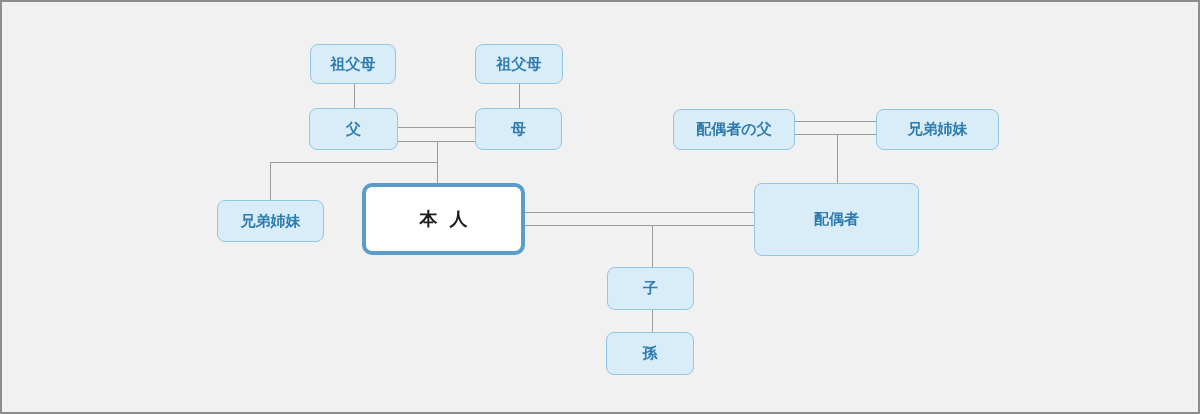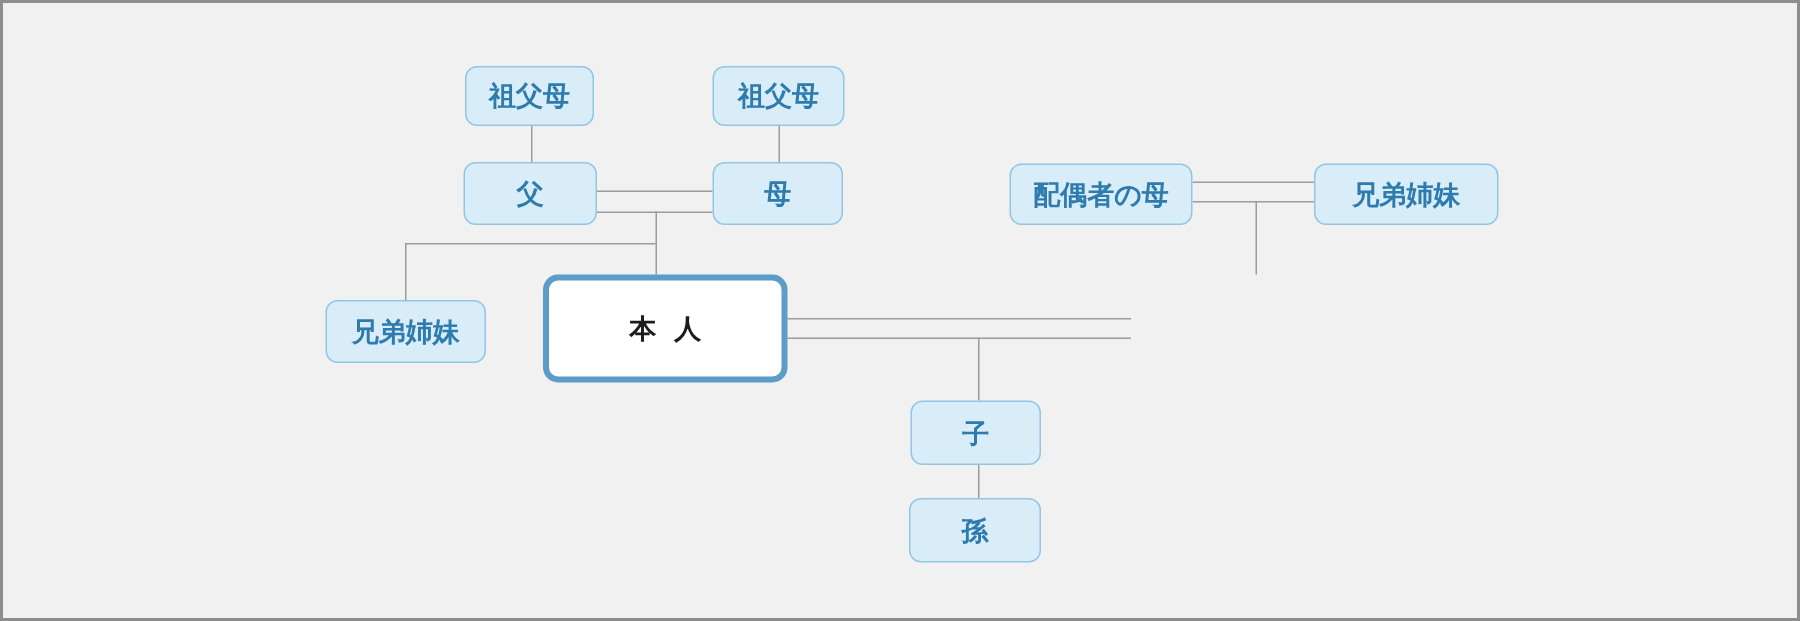--- a/index.html
+++ b/index.html
@@ -15,21 +15,21 @@
     position:absolute;
     box-sizing:border-box;
     background:var(--node-fill,#d9edf9);
     border:1.5px solid var(--node-border,#92c6e6);
     border-radius:8px;
     display:flex;align-items:center;justify-content:center;
   }
   .node-label{
     color:var(--node-text,#2e7bad);
     font-weight:bold;
-    font-size:18px;
+    font-size:15px;
     white-space:nowrap;
   }
   .node-self{
     background:var(--self-fill,#ffffff);
     border:4px solid var(--self-border,#5b9cc9);
     border-radius:10px;
   }
   .node-self .node-label{
     color:var(--self-text,#1c1c1c);
     font-size:18px;
@@ -72,35 +72,38 @@
 
   <div class="node" style="left:307px;top:106px;width:89px;height:42px">
     <span class="node-label">父</span>
   </div>
 
   <div class="node" style="left:473px;top:106px;width:87px;height:42px">
     <span class="node-label">母</span>
   </div>
 
   <div class="node" style="left:671px;top:107px;width:122px;height:41px">
-    <span class="node-label">配偶者の母</span>
+    <span class="node-label">配偶者の父</span>
   </div>
 
   <div class="node" style="left:874px;top:107px;width:123px;height:41px">
     <span class="node-label">兄弟姉妹</span>
   </div>
 
   <div class="node node-self" style="left:360px;top:181px;width:163px;height:72px">
     <span class="node-label">本人</span>
   </div>
 
   <div class="node" style="left:215px;top:198px;width:107px;height:42px">
     <span class="node-label">兄弟姉妹</span>
   </div>
 
+  <div class="node" style="left:752px;top:181px;width:165px;height:73px">
+    <span class="node-label">配偶者</span>
+  </div>
 
   <div class="node" style="left:605px;top:265px;width:87px;height:43px">
     <span class="node-label">子</span>
   </div>
 
   <div class="node" style="left:604px;top:330px;width:88px;height:43px">
     <span class="node-label">孫</span>
   </div>
 
 </div>

